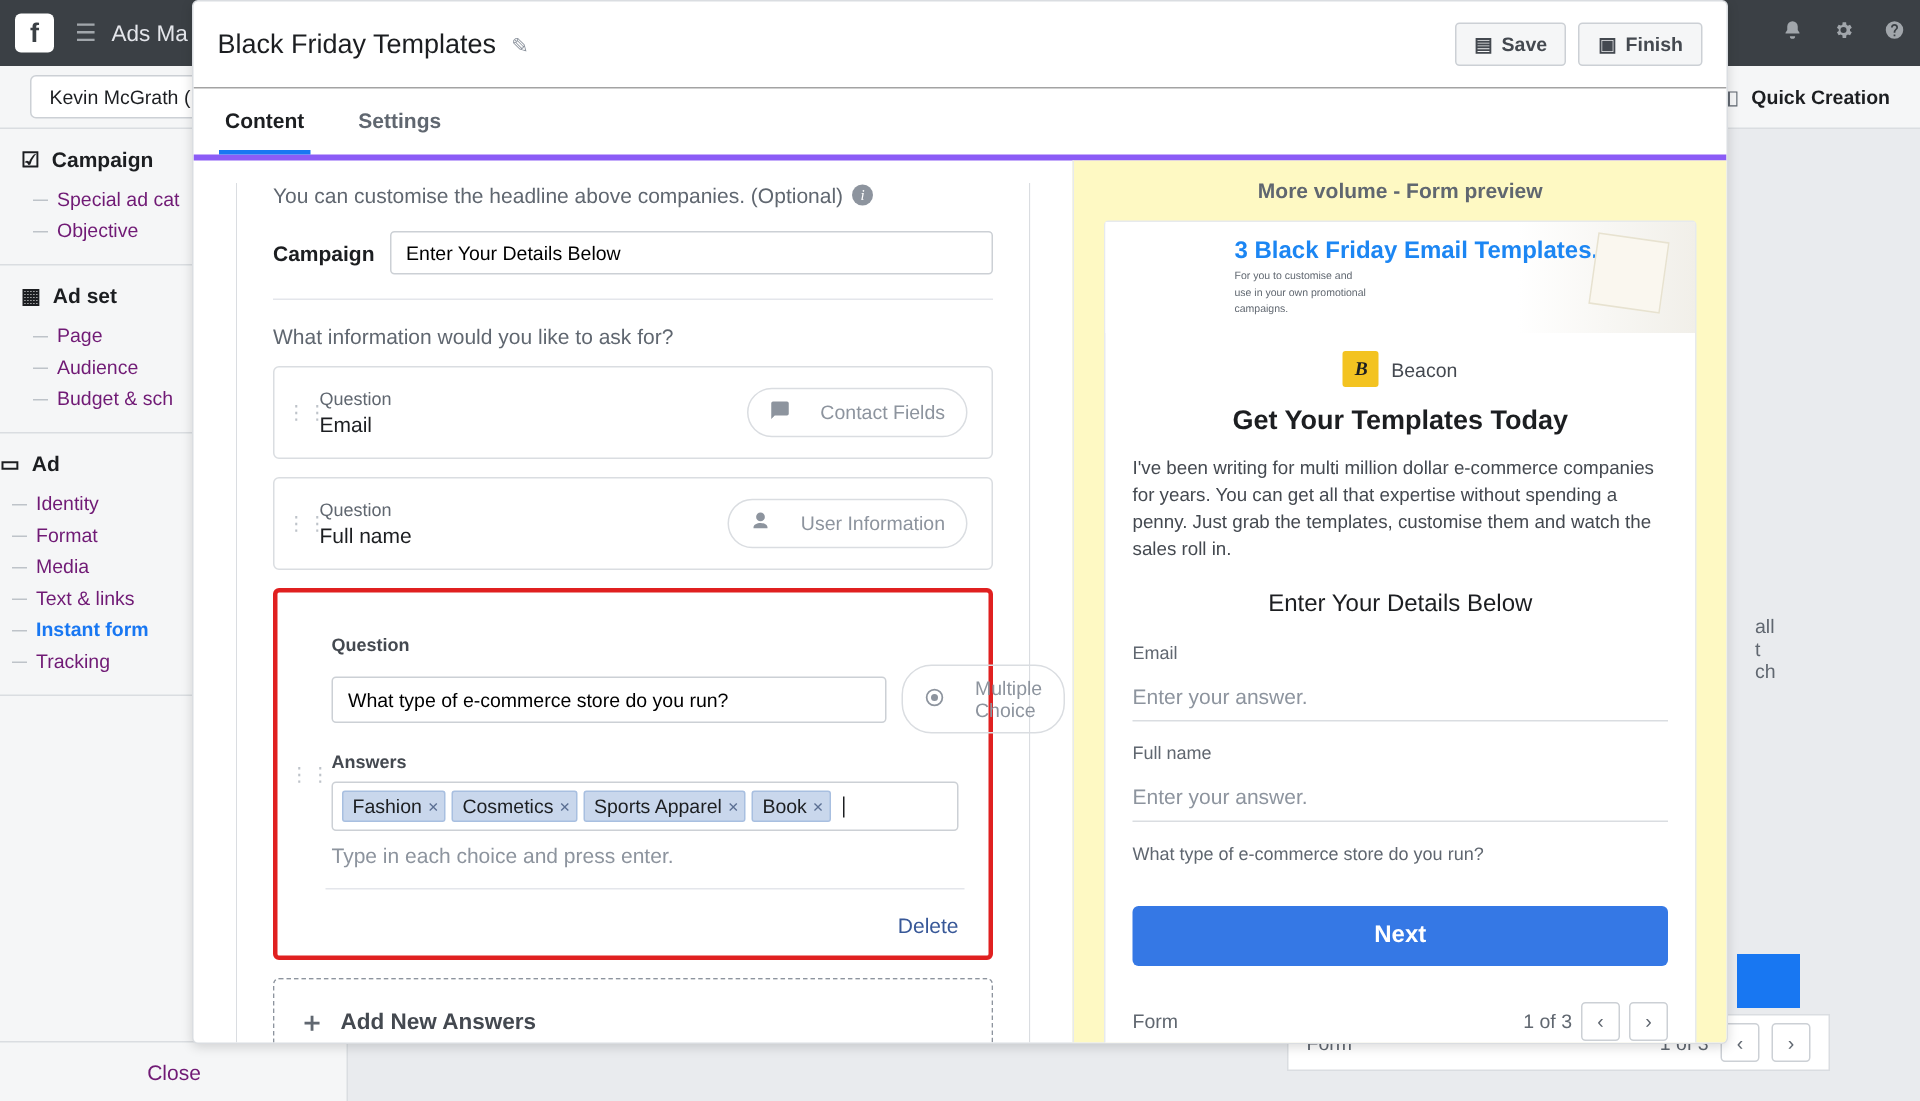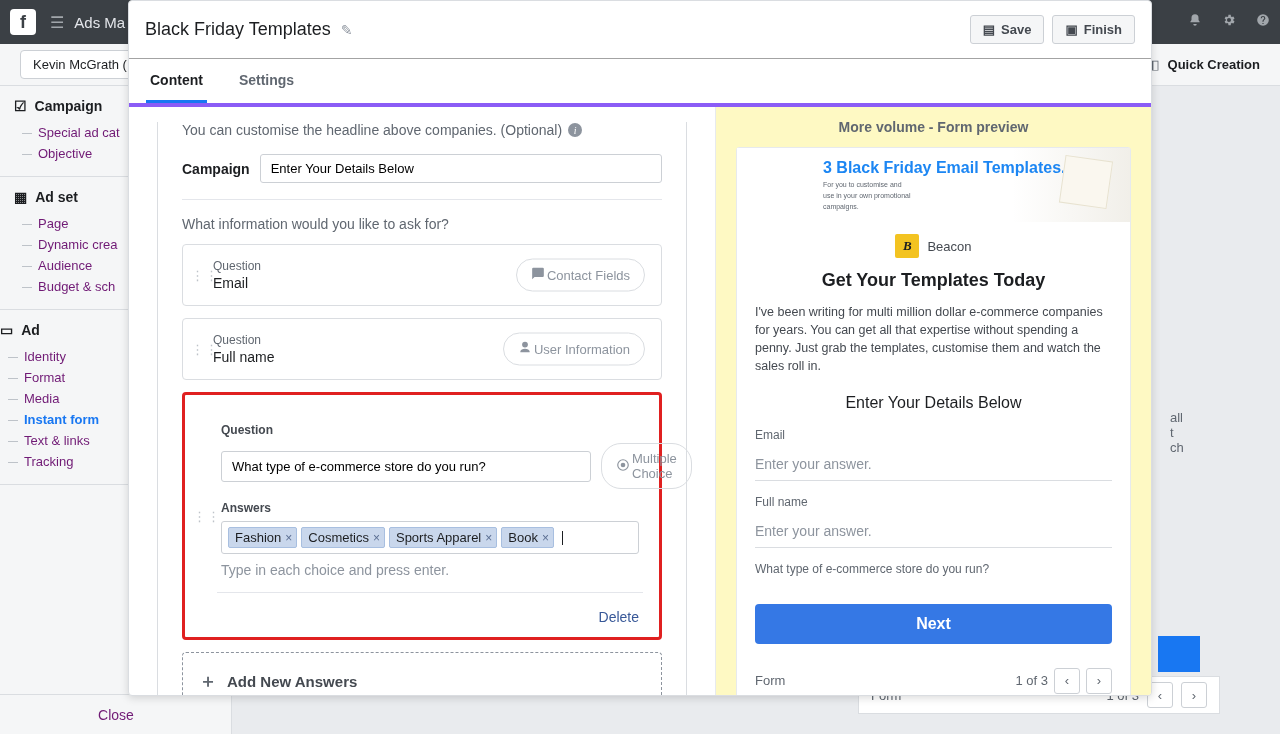--- a/index.html
+++ b/index.html
@@ -56,21 +56,21 @@
   .desc-line { color: #606770; font-size: 14px; margin: 16px 0; display: flex; align-items: center; gap: 6px; }
   .section-line { height: 1px; background: #e4e6eb; margin: 16px 0; }
   .hline-row { display: flex; align-items: center; gap: 10px; }
   .hline-label { font-weight: 600; font-size: 14px; }
   .text-input { flex: 1; border: 1px solid #ccd0d5; border-radius: 3px; padding: 6px 10px; font-size: 13px; background: #fff; }
 
   .q-card { border: 1px solid #dadde1; border-radius: 4px; margin-top: 12px; padding: 14px 16px 14px 30px; position: relative; }
   .drag-handle { position: absolute; left: 8px; top: 50%; transform: translateY(-50%); color: #bec3c9; font-size: 13px; letter-spacing: 1px; }
   .q-label { font-size: 12px; color: #606770; }
   .q-value { font-size: 14px; color: #1c1e21; margin-top: 2px; }
-  .pill { position: absolute; right: 16px; top: 50%; transform: translateY(-50%); border: 1px solid #dadde1; border-radius: 20px; padding: 7px 14px; font-size: 13px; color: #8d949e; display: flex; align-items: center; gap: 2px; }
+  .pill { position: absolute; right: 16px; top: 50%; transform: translateY(-50%); border: 1px solid #dadde1; border-radius: 20px; padding: 7px 14px; font-size: 13px; color: #8d949e; display: flex; align-items: center; gap: 20px; }
 
   .q-card.highlight { border: 3px solid #e02020; padding: 16px 20px 12px 36px; }
   .q-card .sub-label { font-size: 12px; font-weight: 600; color: #444950; margin-top: 12px; margin-bottom: 6px; }
   .q-card .sub-label:first-child { margin-top: 0; }
   .q-input-row { display: flex; align-items: center; gap: 10px; }
   .q-input { flex: 0 0 370px; border: 1px solid #ccd0d5; border-radius: 3px; padding: 7px 10px; font-size: 13px; }
   .answers-box { border: 1px solid #ccd0d5; border-radius: 3px; padding: 5px 6px; display: flex; flex-wrap: wrap; gap: 4px; align-items: center; max-width: 520px; }
   .tag { background: #c9d7ec; border: 1px solid #a8bfe0; border-radius: 2px; padding: 2px 4px 2px 6px; font-size: 13px; display: inline-flex; align-items: center; gap: 4px; }
   .tag .x { color: #5b6f93; font-size: 12px; cursor: pointer; }
   .cursor-blink { width: 1px; height: 14px; background: #1c1e21; display: inline-block; margin-left: 4px; }
@@ -146,34 +146,33 @@
       </div>
     <div class="sb-item">Special ad cat</div>
     <div class="sb-item">Objective</div>
   </div>
   <div class="sb-section">
     <div class="sb-title">
         <span>▦</span>
         <span>Ad set</span>
       </div>
     <div class="sb-item">Page</div>
-    <div class="sb-item">Dynamic crea</div>
     <div class="sb-item">Audience</div>
     <div class="sb-item">Budget &amp; sch</div>
   </div>
   <div class="sb-section sb-active-section">
     <div class="sb-title">
         <span>▭</span>
         <span>Ad</span>
       </div>
     <div class="sb-item">Identity</div>
     <div class="sb-item">Format</div>
     <div class="sb-item">Media</div>
+    <div class="sb-item">Text &amp; links</div>
     <div class="sb-item active">Instant form</div>
-    <div class="sb-item">Text &amp; links</div>
     <div class="sb-item">Tracking</div>
   </div>
   <div class="close-bar">Close</div>
 </div>
 
 <div class="bg-right-panel"></div>
 <div class="bg-hint1">
   <div>all</div>
   <div>t</div>
   <div>ch</div>

